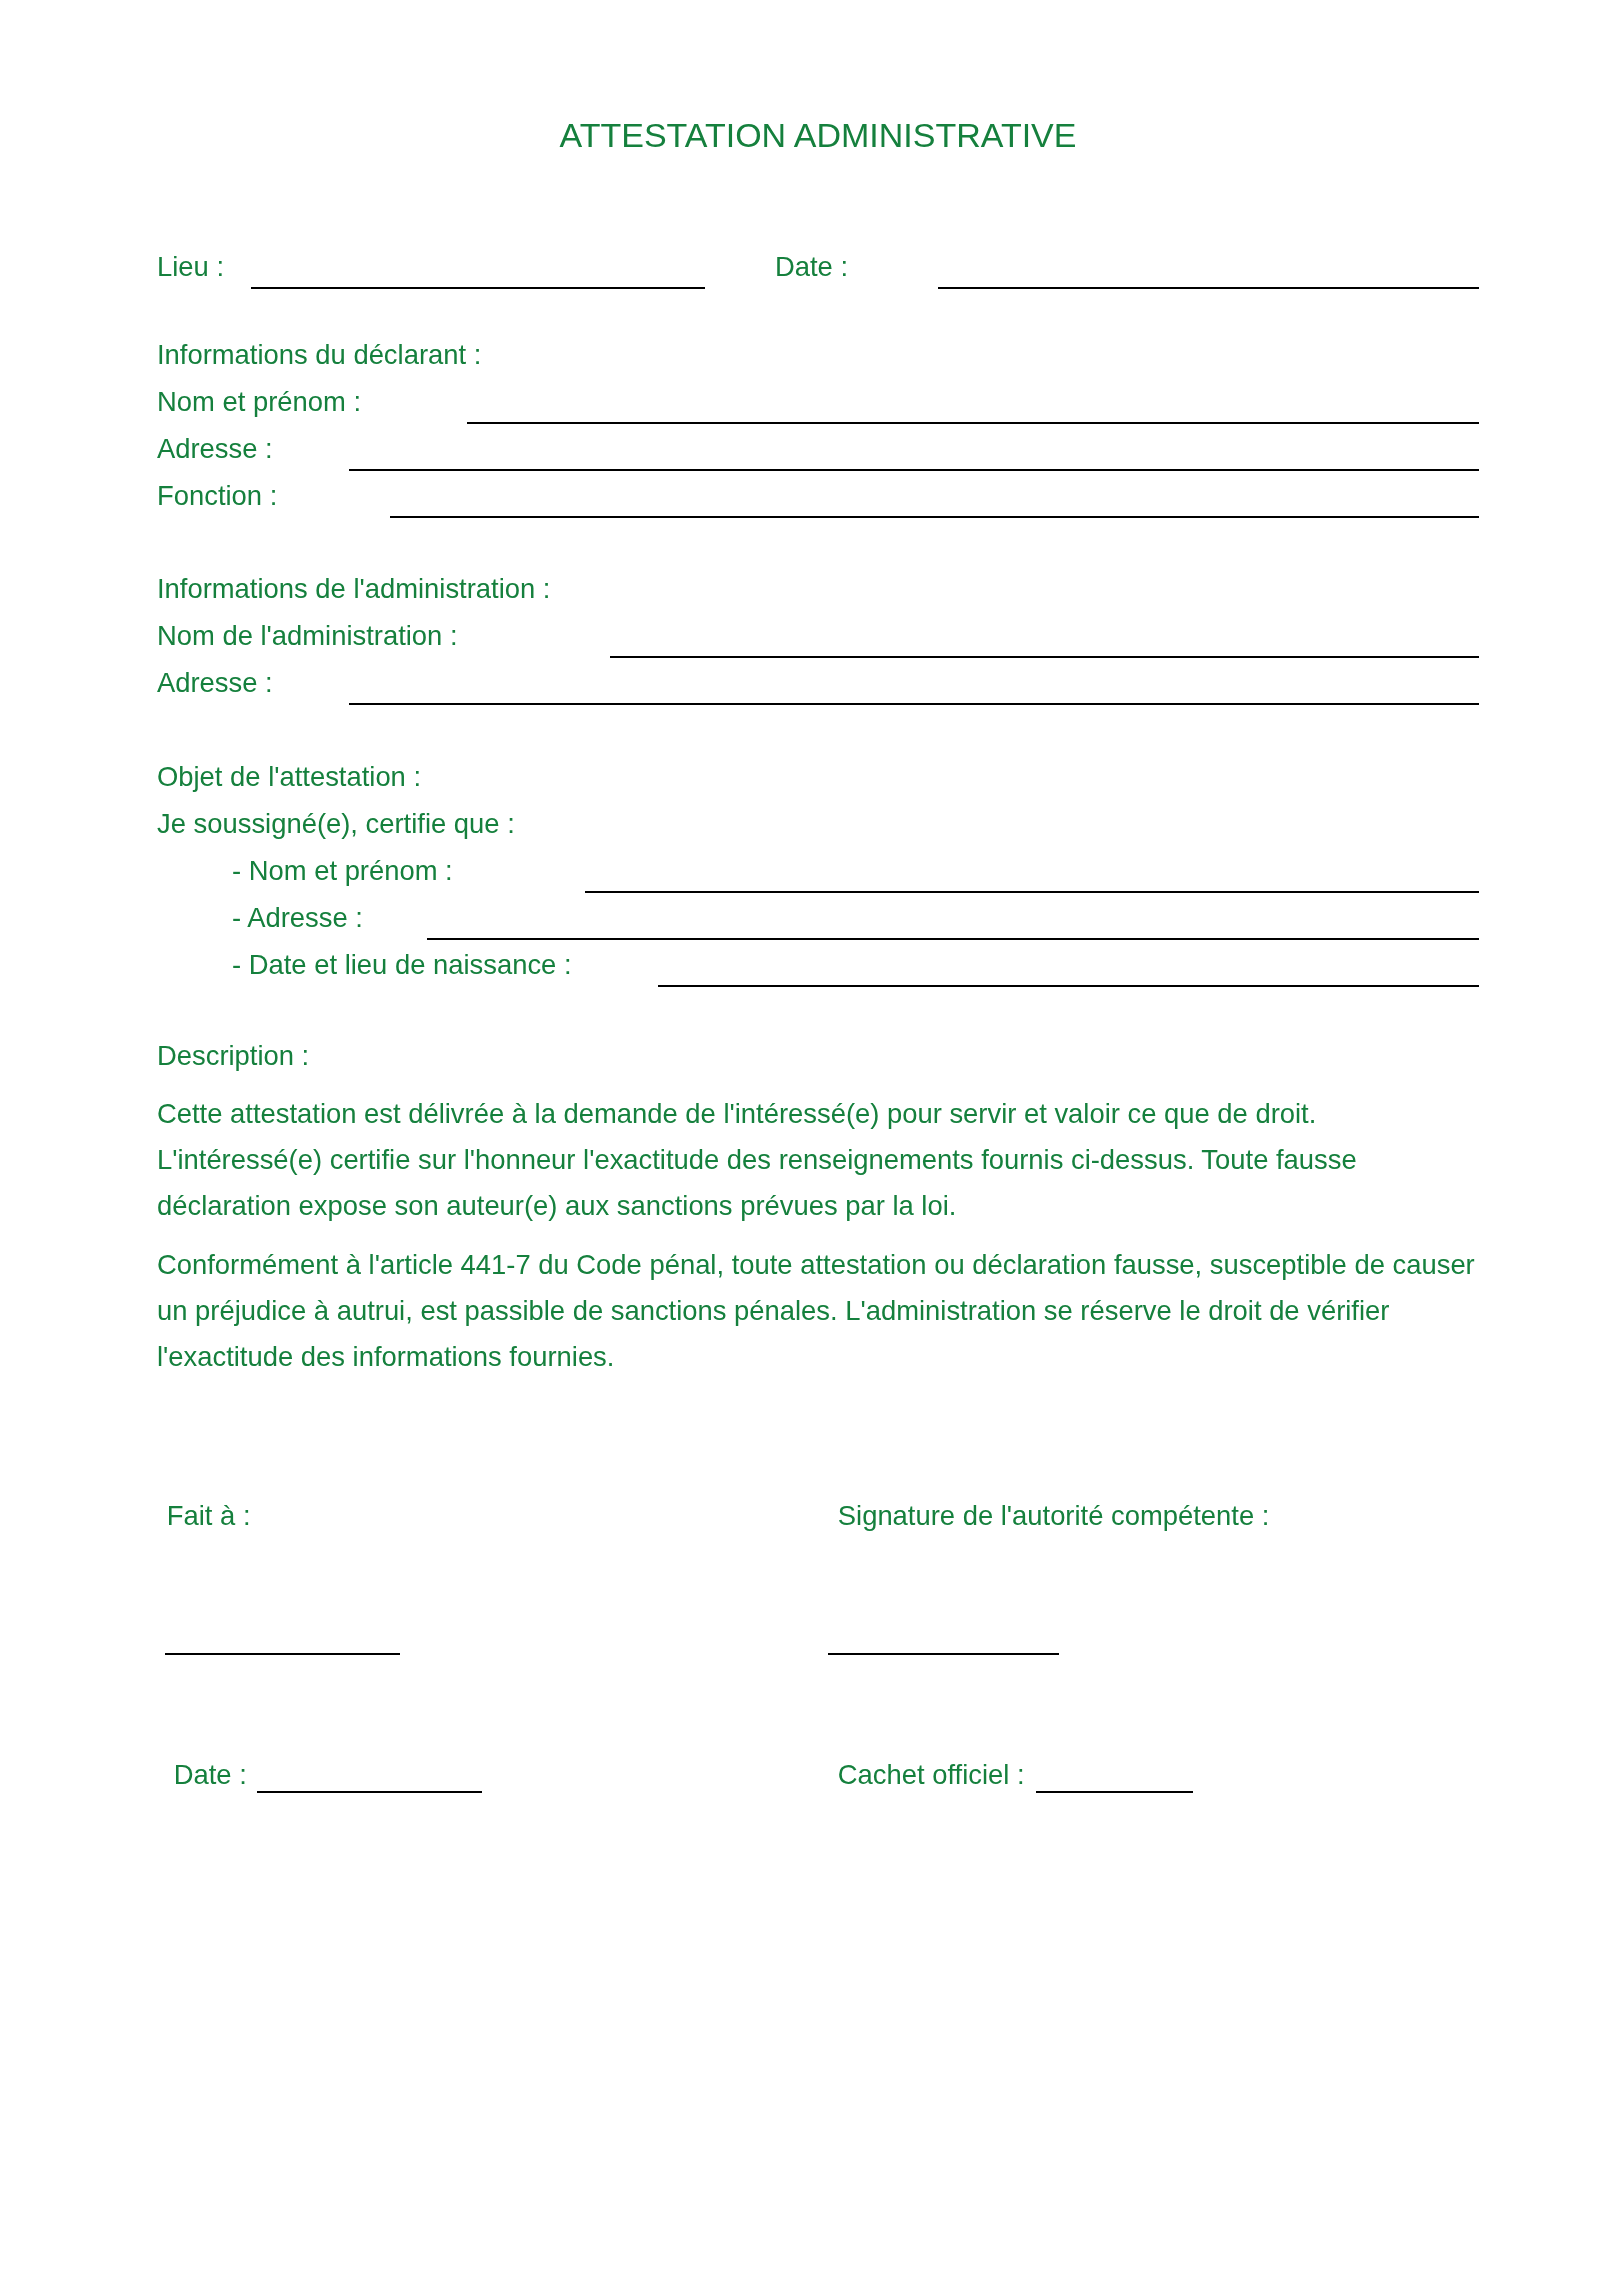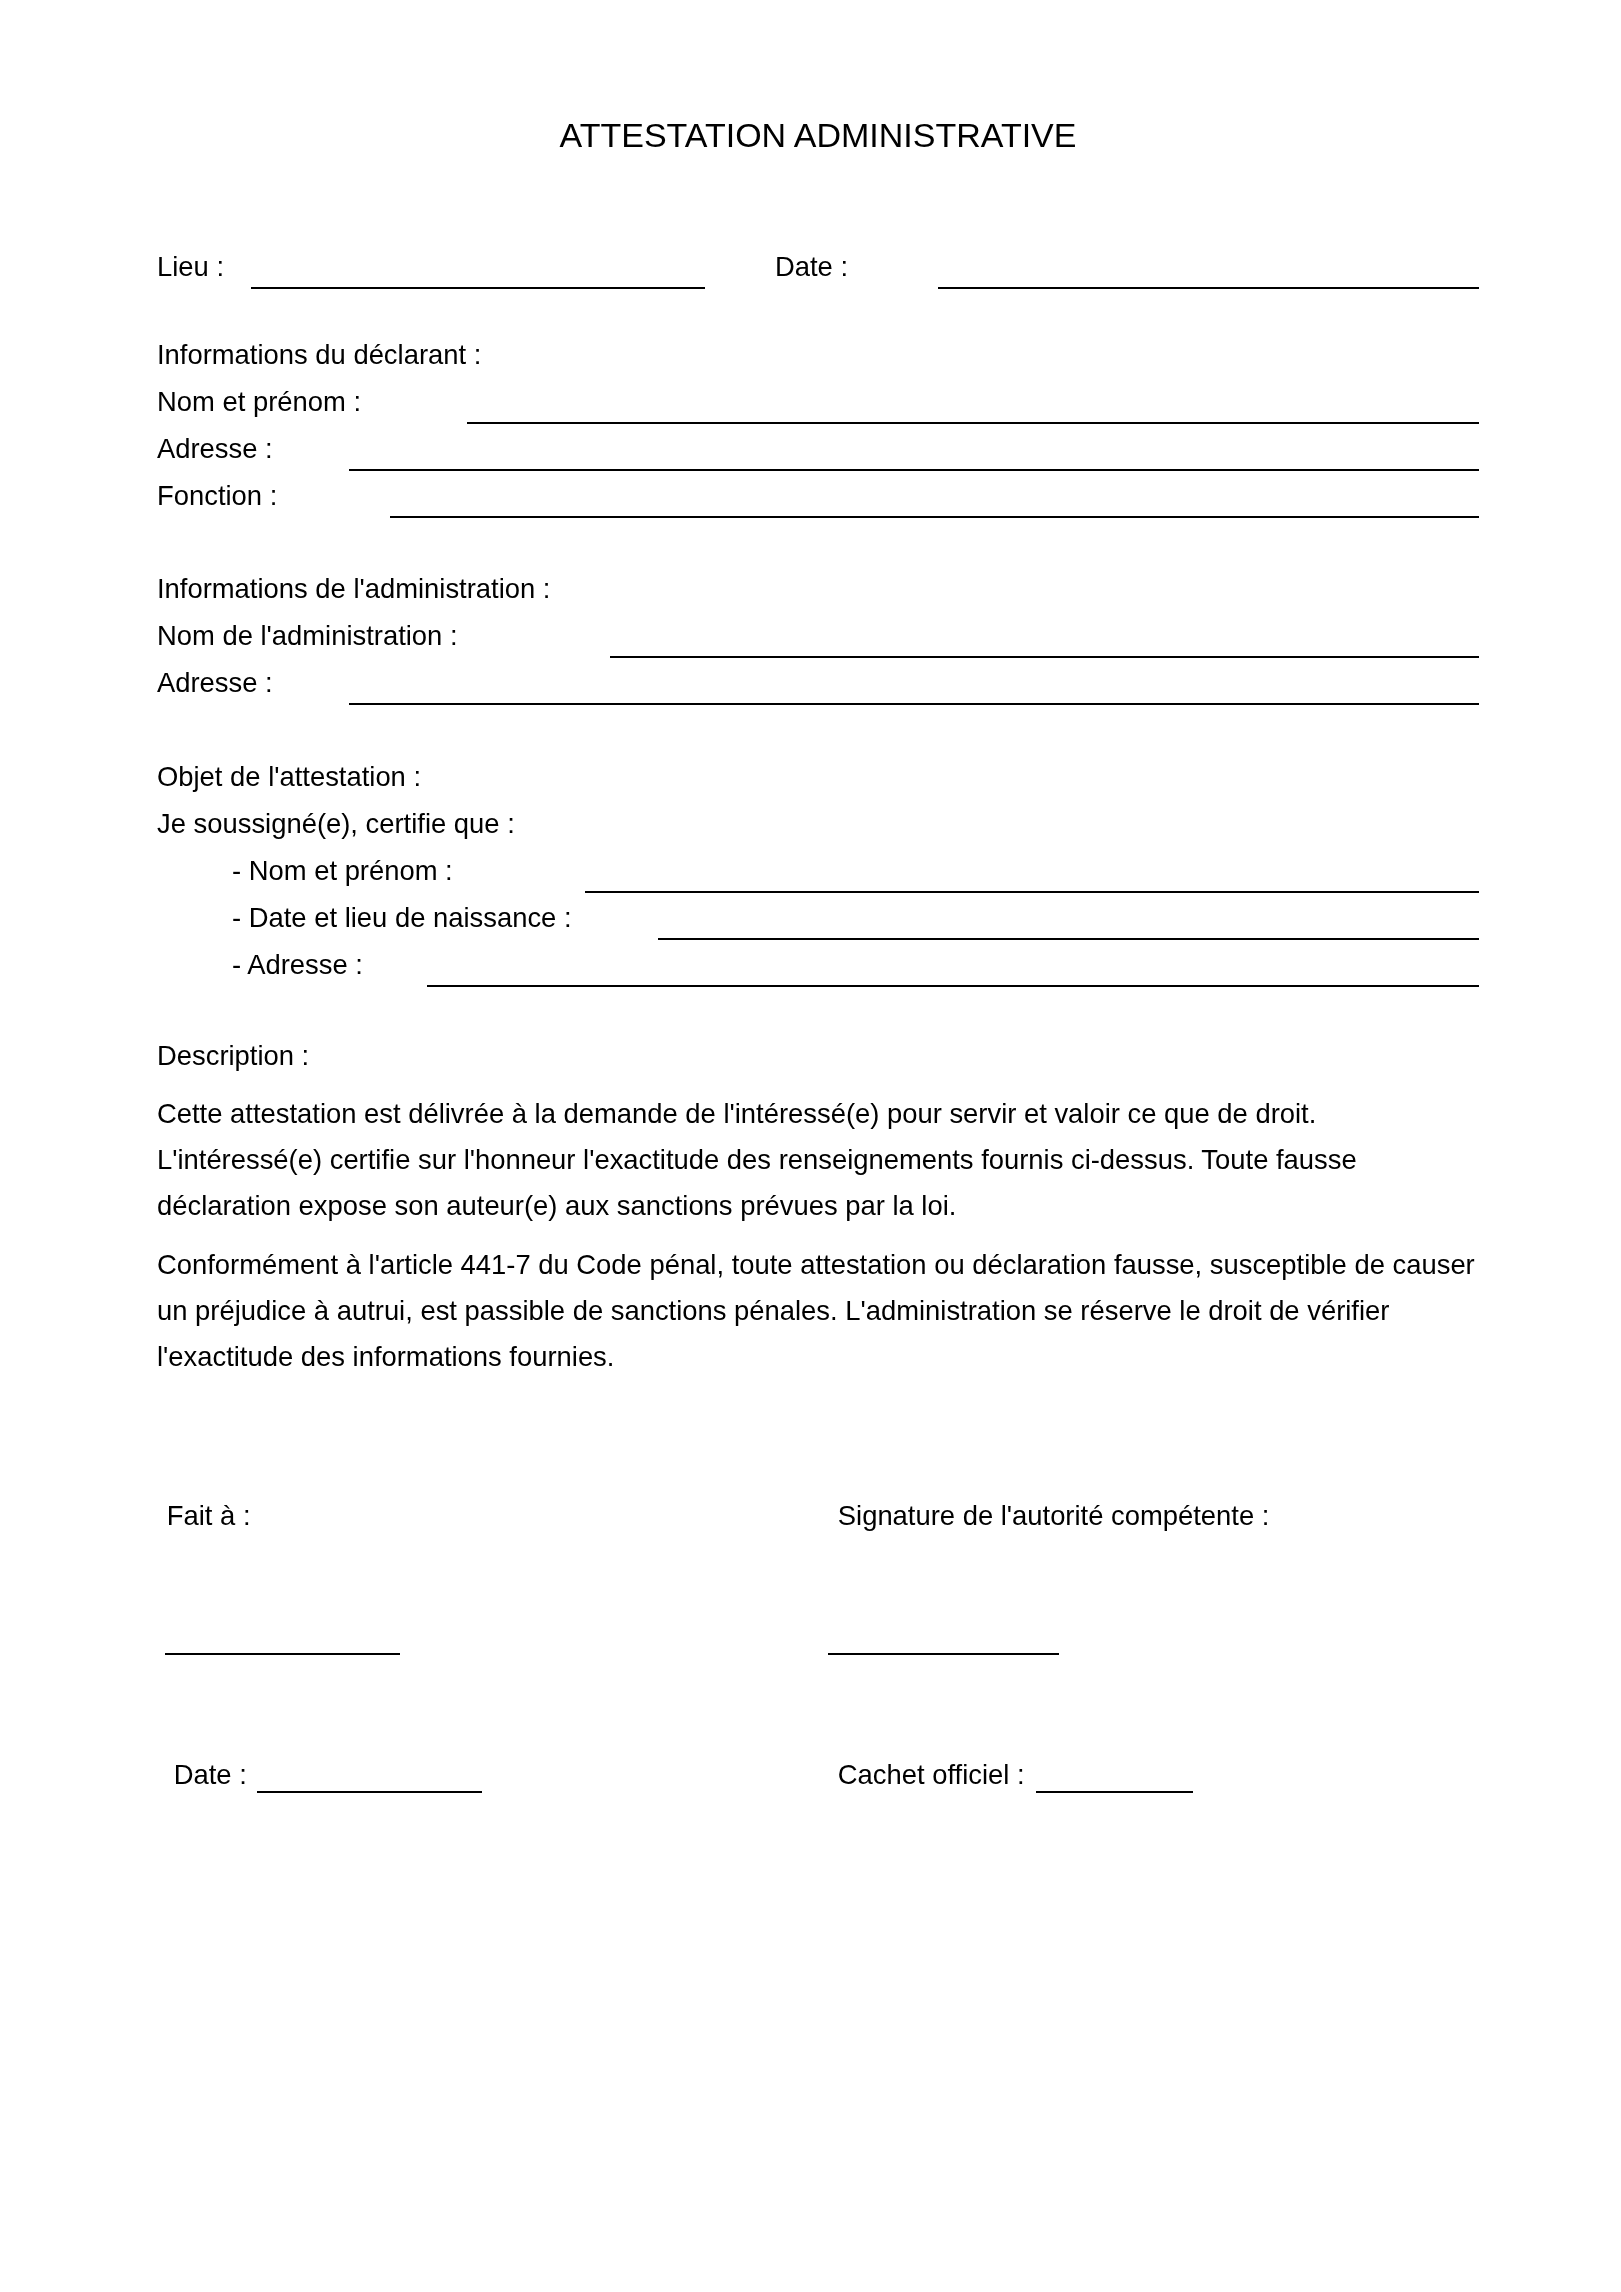--- a/index.html
+++ b/index.html
@@ -6,21 +6,21 @@
     margin: 0;
     padding: 0;
     background: #ffffff;
   }
   .page {
     position: relative;
     width: 1621px;
     height: 2293px;
     margin: 0 auto;
     background: #ffffff;
-    color: #000000;
+    color: #15803d;
     font-family: "Liberation Sans", "DejaVu Sans", sans-serif;
     font-size: 27.4px;
     box-sizing: border-box;
     padding: 0 142px 0 157px;
     overflow: hidden;
   }
   .title {
     padding-top: 116px;
     text-align: center;
     font-size: 34px;
@@ -122,26 +122,26 @@
     <span class="lbl">Objet de l'attestation :</span>
   </div>
   <div class="f-row">
     <span class="lbl">Je soussigné(e), certifie que :</span>
   </div>
   <div class="f-row indent">
     <span class="lbl">- Nom et prénom :</span>
     <span class="fill" style="margin-left:132px"></span>
   </div>
   <div class="f-row indent">
+    <span class="lbl">- Adresse :</span>
+    <span class="fill" style="margin-left:64px"></span>
+  </div>
+  <div class="f-row indent">
     <span class="lbl">- Date et lieu de naissance :</span>
     <span class="fill" style="margin-left:86px"></span>
-  </div>
-  <div class="f-row indent">
-    <span class="lbl">- Adresse :</span>
-    <span class="fill" style="margin-left:64px"></span>
   </div>
 
   <div class="f-row" style="margin-top:44px">
     <span class="lbl">Description :</span>
   </div>
   <div class="para">
     <div class="para-line">Cette attestation est délivrée à la demande de l'intéressé(e) pour servir et valoir ce que de droit.</div>
     <div class="para-line">L'intéressé(e) certifie sur l'honneur l'exactitude des renseignements fournis ci-dessus. Toute fausse</div>
     <div class="para-line">déclaration expose son auteur(e) aux sanctions prévues par la loi.</div>
   </div>

